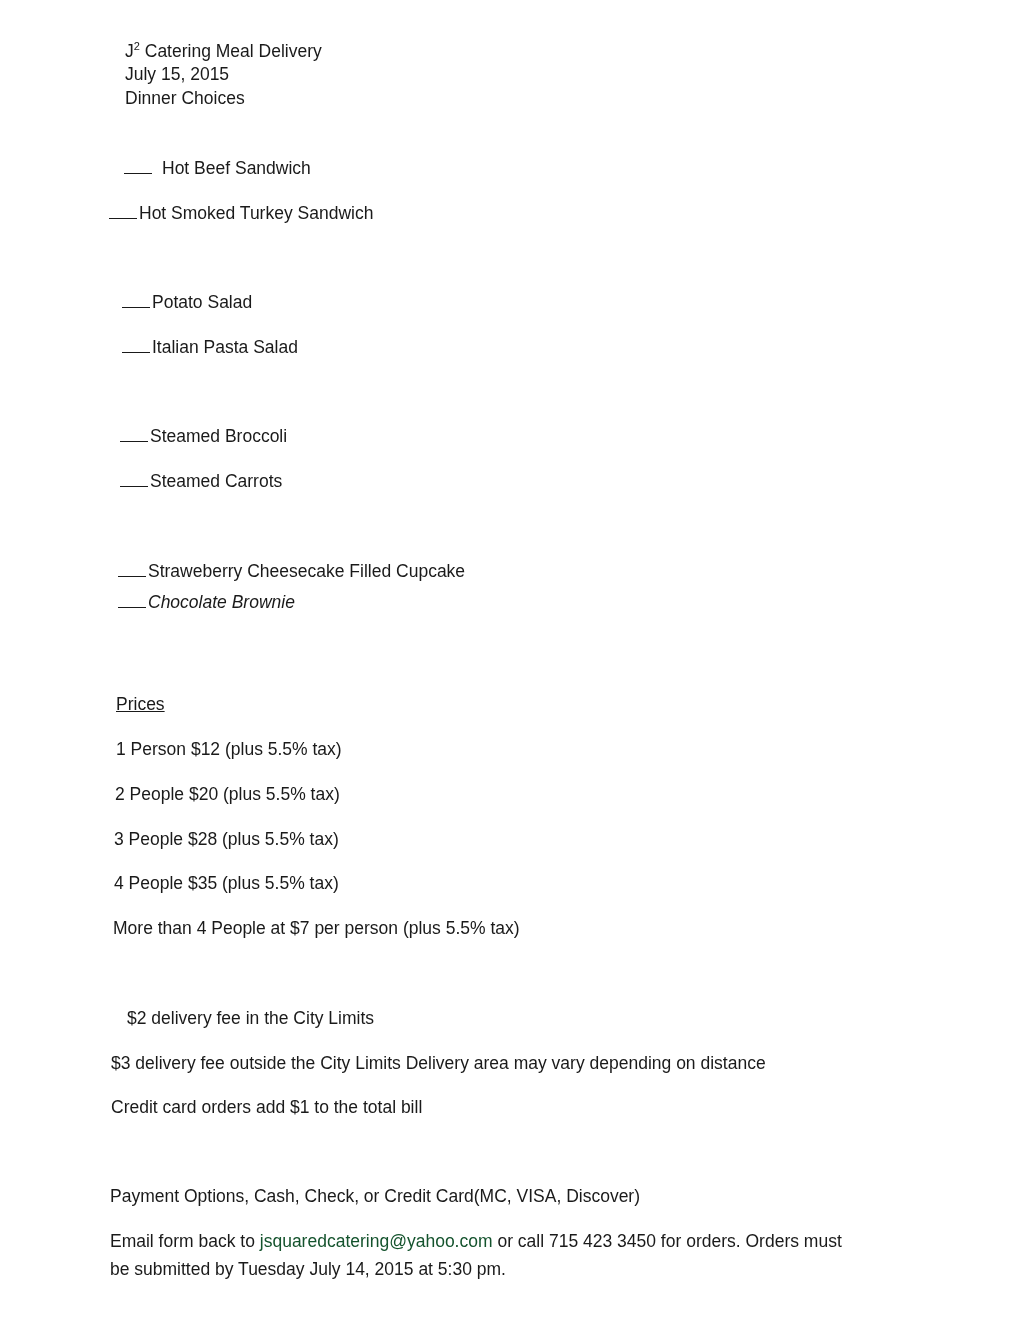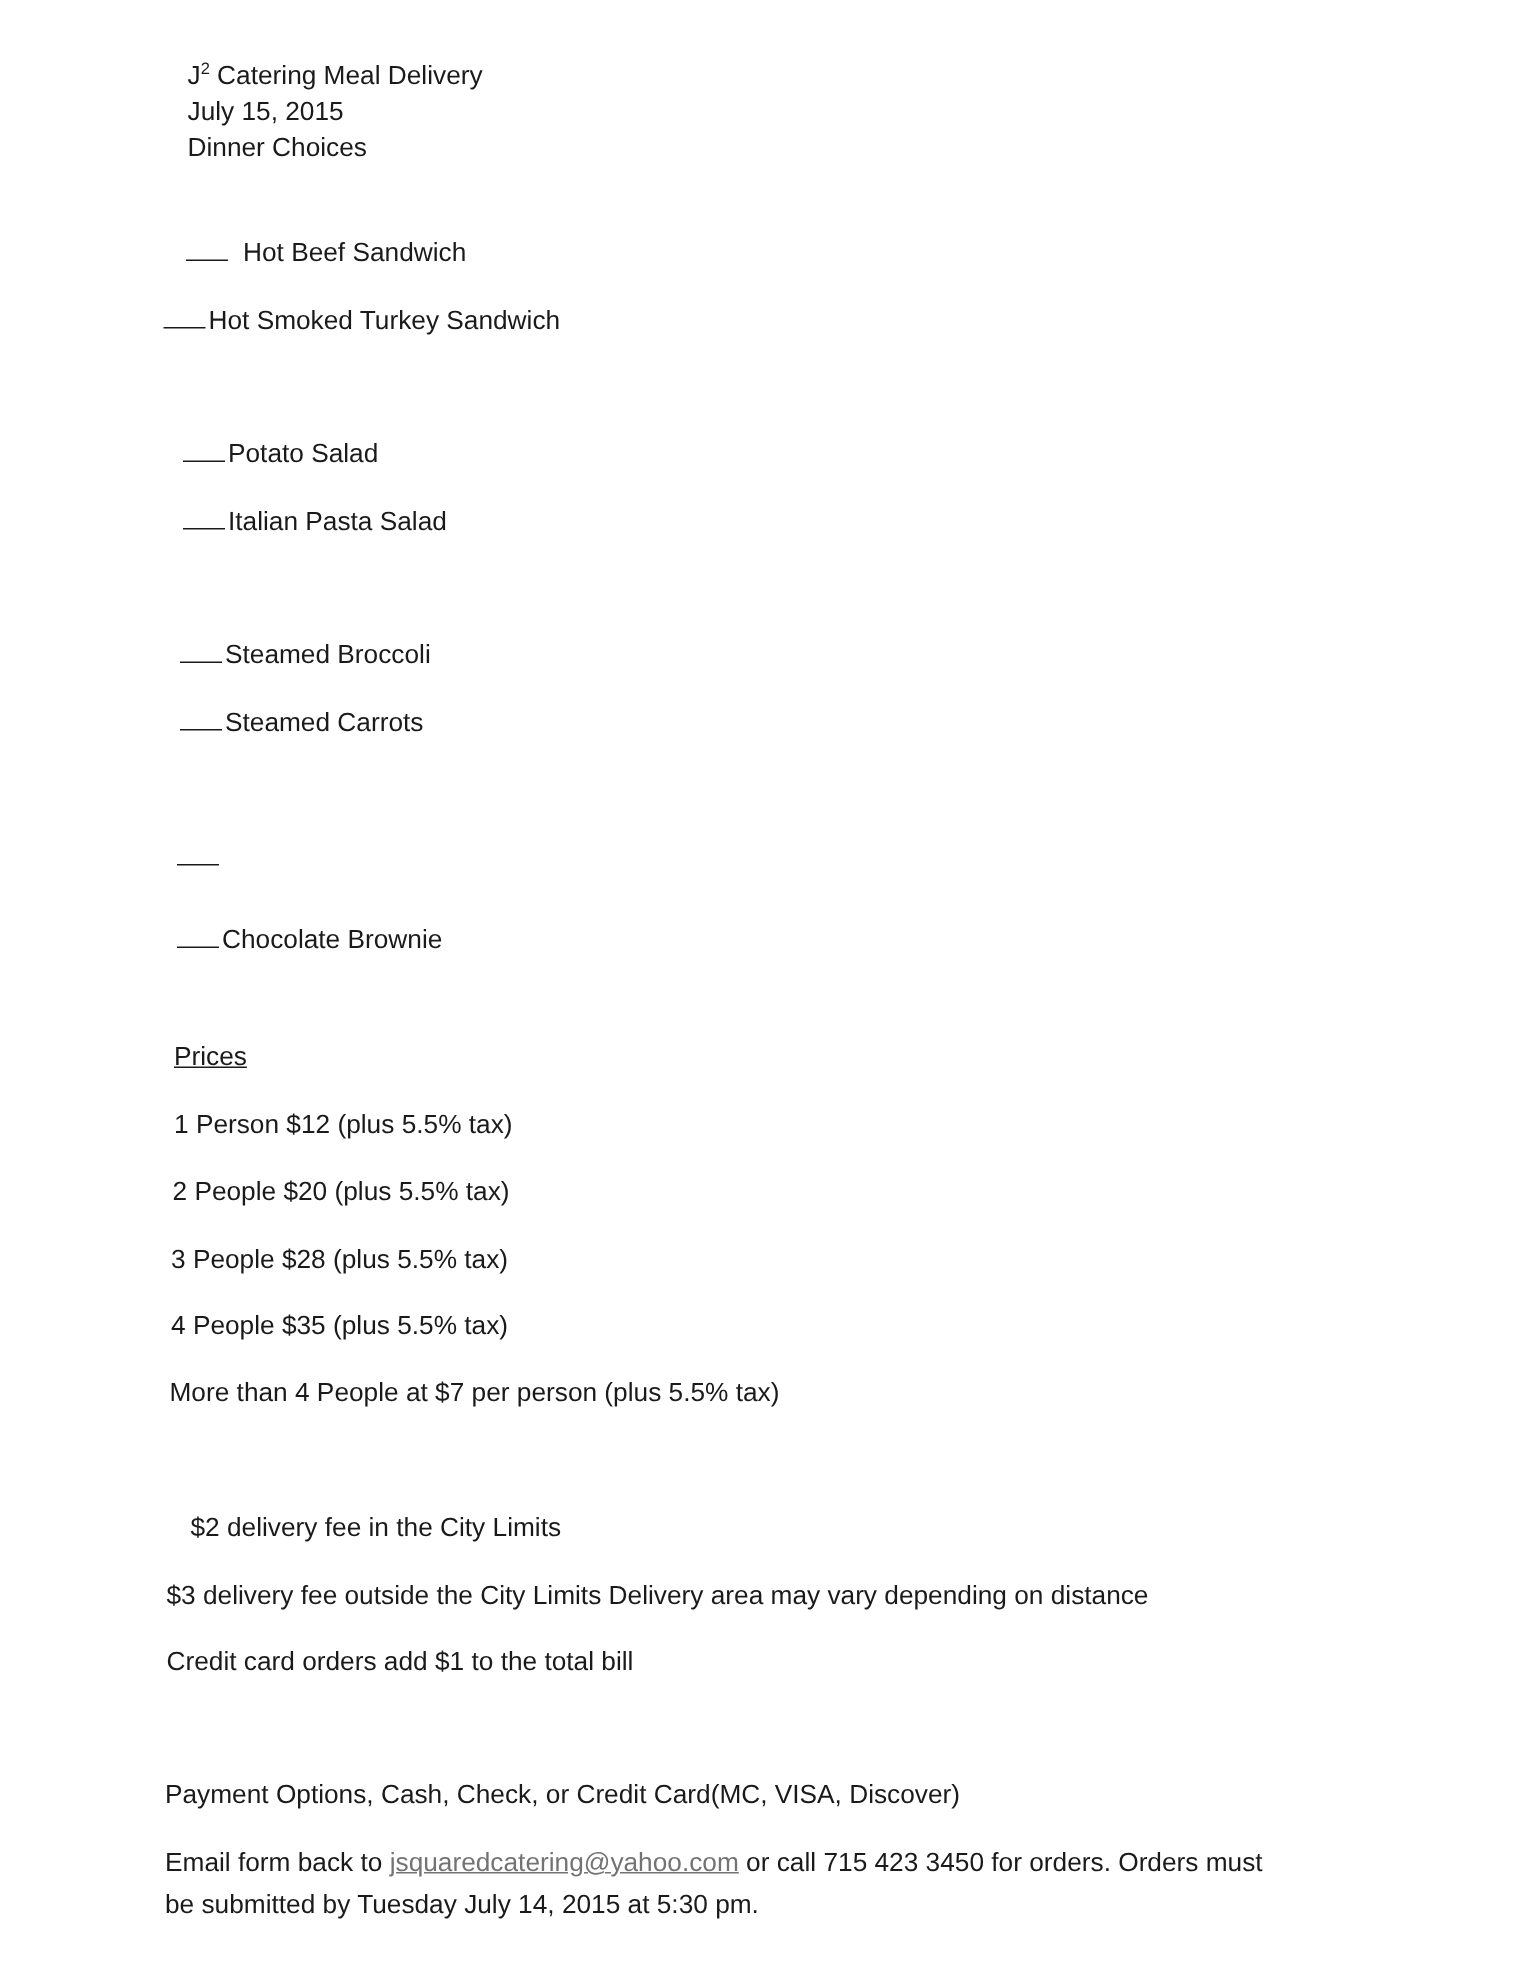--- a/index.html
+++ b/index.html
@@ -5,41 +5,41 @@
     html, body { margin: 0; padding: 0; }
     body {
       width: 1024px; height: 1325px; background: #ffffff; position: relative;
       font-family: "Liberation Sans", "DejaVu Sans", sans-serif; color: #1a1a1a;
       overflow: hidden;
     }
     .line { position: absolute; font-size: 17.5px; white-space: nowrap; line-height: 1.2; }
     .blank { display: inline-block; width: 28px; border-bottom: 1.5px solid #1a1a1a; margin-right: 2px; vertical-align: baseline; height: 1px; }
     .wide-gap { margin-right: 10px; }
     sup { font-size: 11px; }
-    a.email { color: #737373; text-decoration: underline; }
+    a.email { color: #14532d; }
   </style>
 </head>
 <body>
 
 <div>
   <div class="line" style="left:125px;top:40px;"><span>J</span><sup>2</sup><span> Catering Meal Delivery</span></div>
   <div class="line" style="left:125px;top:64px;">July 15, 2015</div>
   <div class="line" style="left:125px;top:88px;">Dinner Choices</div>
 
   <div class="line" style="left:124px;top:158px;"><span class="blank wide-gap"></span><span>Hot Beef Sandwich</span></div>
   <div class="line" style="left:109px;top:203px;"><span class="blank"></span><span>Hot Smoked Turkey Sandwich</span></div>
 
   <div class="line" style="left:122px;top:292px;"><span class="blank"></span><span>Potato Salad</span></div>
   <div class="line" style="left:122px;top:337px;"><span class="blank"></span><span>Italian Pasta Salad</span></div>
 
   <div class="line" style="left:120px;top:426px;"><span class="blank"></span><span>Steamed Broccoli</span></div>
   <div class="line" style="left:120px;top:471px;"><span class="blank"></span><span>Steamed Carrots</span></div>
 
-  <div class="line" style="left:118px;top:561px;"><span class="blank"></span></div>
-  <div class="line" style="left:118px;top:616px;"><span class="blank"></span><span>Chocolate Brownie</span></div>
+  <div class="line" style="left:118px;top:561px;"><span class="blank"></span><span>Straweberry Cheesecake Filled Cupcake</span></div>
+  <div class="line" style="left:118px;top:592px;font-style:italic;"><span class="blank"></span><span>Chocolate Brownie</span></div>
 
   <div class="line" style="left:116px;top:694px;text-decoration:underline;">Prices</div>
   <div class="line" style="left:116px;top:739px;">1 Person  $12 (plus 5.5% tax)</div>
   <div class="line" style="left:115px;top:784px;">2 People  $20  (plus 5.5% tax)</div>
   <div class="line" style="left:114px;top:829px;">3 People $28  (plus 5.5% tax)</div>
   <div class="line" style="left:114px;top:873px;">4 People $35  (plus 5.5% tax)</div>
   <div class="line" style="left:113px;top:918px;">More than 4 People at $7 per person  (plus 5.5% tax)</div>
 
   <div class="line" style="left:111px;top:1008px;margin-left:16px;">$2 delivery fee in the City Limits</div>
   <div class="line" style="left:111px;top:1053px;">$3 delivery fee outside the City Limits  Delivery  area may vary depending on distance</div>

